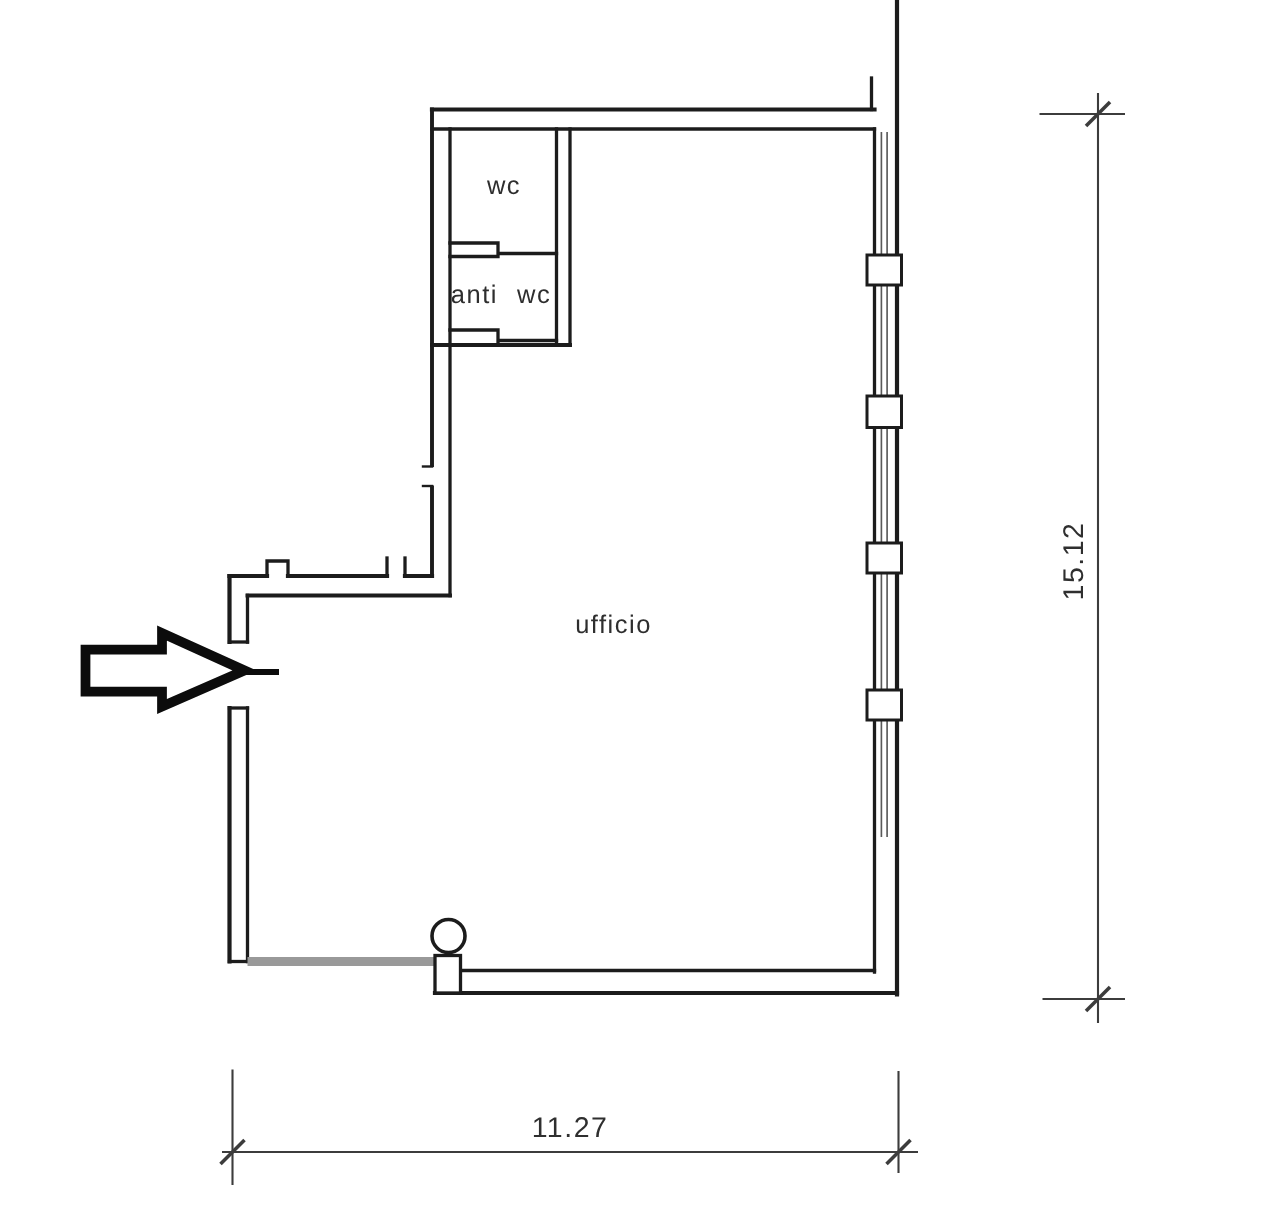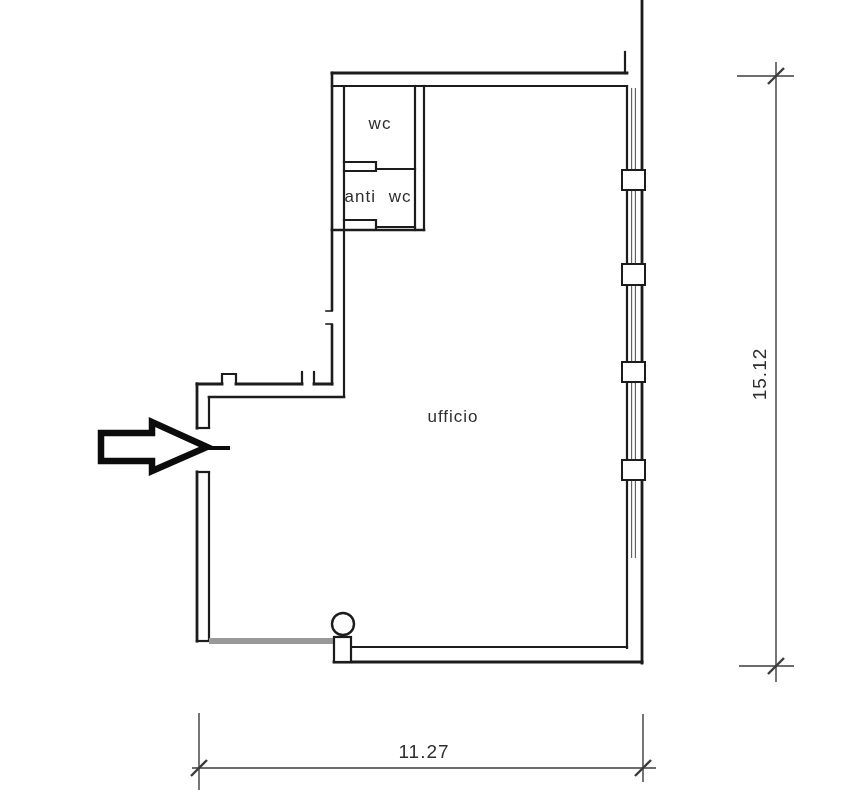--- a/index.html
+++ b/index.html
@@ -2,21 +2,20 @@
 <html><head>
 <meta charset="utf-8">
 <style>
   html,body{margin:0;padding:0;background:#ffffff;}
   .page{
     position:relative;
     width:802px;height:810px;
     background:#ffffff;
     font-family:"Liberation Sans", sans-serif;
     overflow:hidden;
-    padding-left:44px;
   }
   svg{display:block;}
   .room-label{
     font-family:"Liberation Sans", sans-serif;
     font-size:17px;
     fill:#2e2e2e;
     letter-spacing:1px;
   }
   .room-label.wide{word-spacing:7px;}
   .dim-label{

